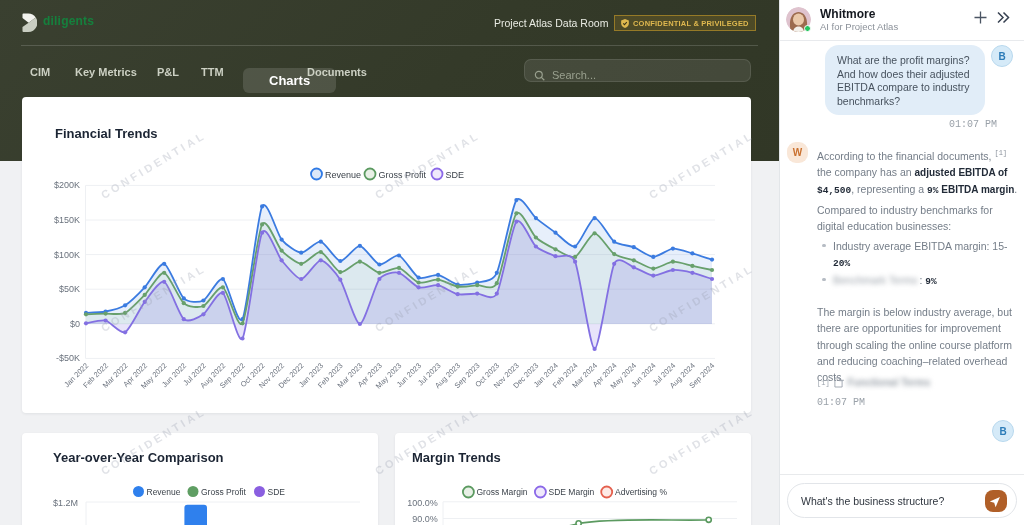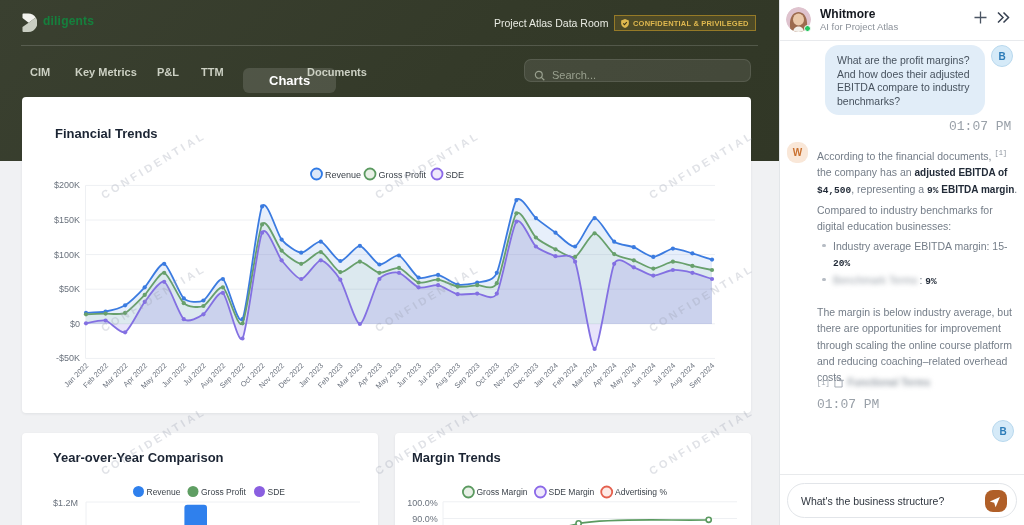--- a/index.html
+++ b/index.html
@@ -24,21 +24,21 @@
 .wm::after{content:"CONFIDENTIAL"}
 #side{position:absolute;left:779px;top:0;width:245px;height:525px;background:#fff;border-left:1px solid #e3e6e9}
 #shead{position:absolute;left:0;top:0;width:245px;height:41px;border-bottom:1px solid #e8eaed;background:#fff}
 #avatar{position:absolute;left:6px;top:7px;width:25px;height:25px;border-radius:50%;overflow:hidden}
 #avdot{position:absolute;left:24px;top:25px;width:7px;height:7px;border-radius:50%;background:#22c55e;border:1.5px solid #fff}
 #sname{position:absolute;left:40px;top:7px;font-size:12px;font-weight:bold;color:#14181f}
 #ssub{position:absolute;left:40px;top:21px;font-size:9.5px;color:#8b9199}
 .mono{font-family:"Liberation Mono",monospace}
 .bubble{position:absolute;background:#e1edf8;border-radius:14px;color:#47525e;font-size:10.5px;line-height:13.6px;padding:9px 0 0 12px;overflow:hidden}
 .bavatar{position:absolute;width:22px;height:22px;border-radius:50%;background:#d5eaf8;border:1px solid #b9d9ee;color:#2c7cb8;font-size:10px;font-weight:bold;display:flex;align-items:center;justify-content:center}
-.tstamp{position:absolute;font-family:"Liberation Mono",monospace;font-size:13px;color:#9aa1a9}
+.tstamp{position:absolute;font-family:"Liberation Mono",monospace;font-size:10px;color:#9aa1a9}
 #wavatar{position:absolute;left:7px;top:142px;width:21px;height:21px;border-radius:9px;background:#f9e7d8;color:#c9702e;font-size:10px;font-weight:bold;display:flex;align-items:center;justify-content:center}
 #aimsg{position:absolute;left:37px;top:145px;width:202px;font-size:10.5px;line-height:16.2px;color:#747d88;white-space:nowrap}
 .sup{font-family:"Liberation Mono",monospace;font-size:7px;color:#8a919b;vertical-align:5px}
 .bull{position:relative;padding-left:16px}
 .bull::before{content:"";position:absolute;left:5px;top:6px;width:3.5px;height:3.5px;border-radius:50%;background:#b6bcc4}
 #aimsg b{color:#222b38;font-size:10px}
 #aimsg .mb{font-family:"Liberation Mono",monospace;font-weight:bold;color:#222b38;font-size:9.5px}
 .blur{filter:blur(2.6px);color:#9aa1a9}
 #cite{position:absolute;left:37px;top:377px;display:flex;align-items:center;font-size:8px;color:#8a919b}
 #inputbar{position:absolute;left:0;top:474px;width:245px;height:51px;background:#fff;border-top:1px solid #e8eaec;z-index:6}

